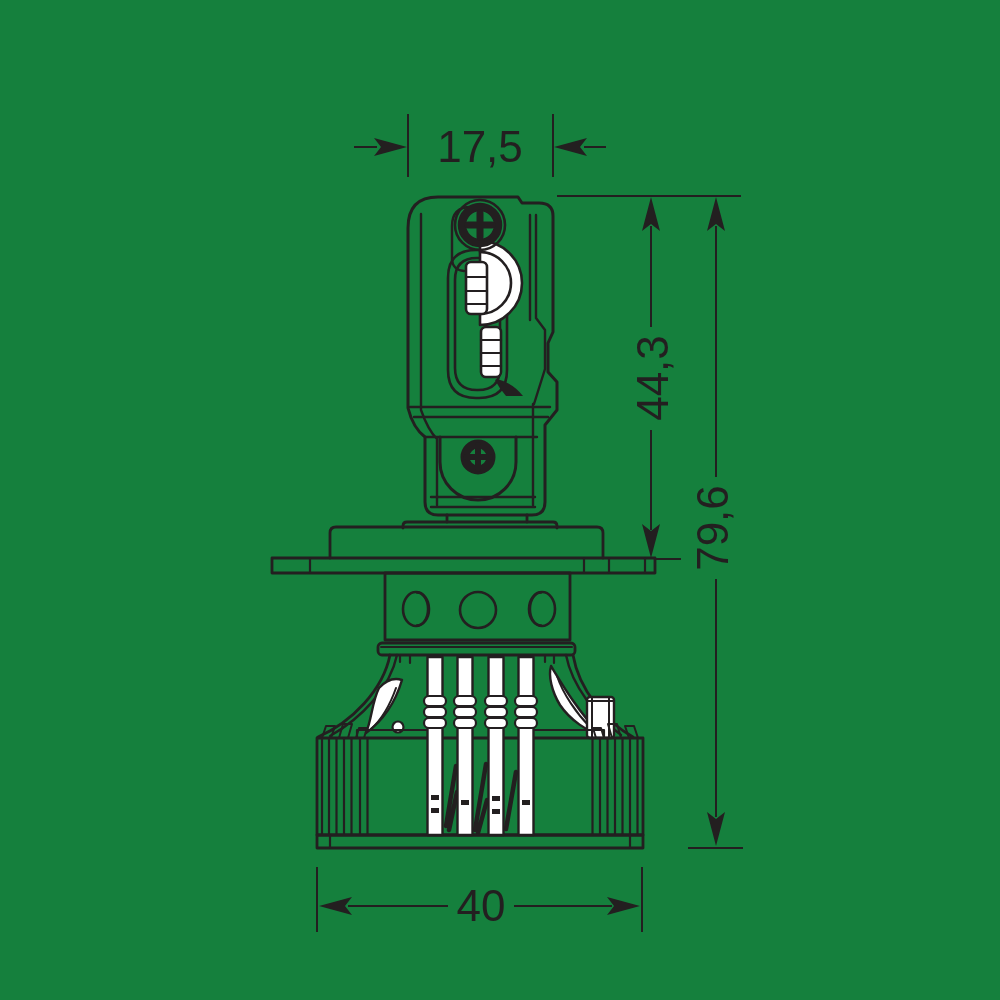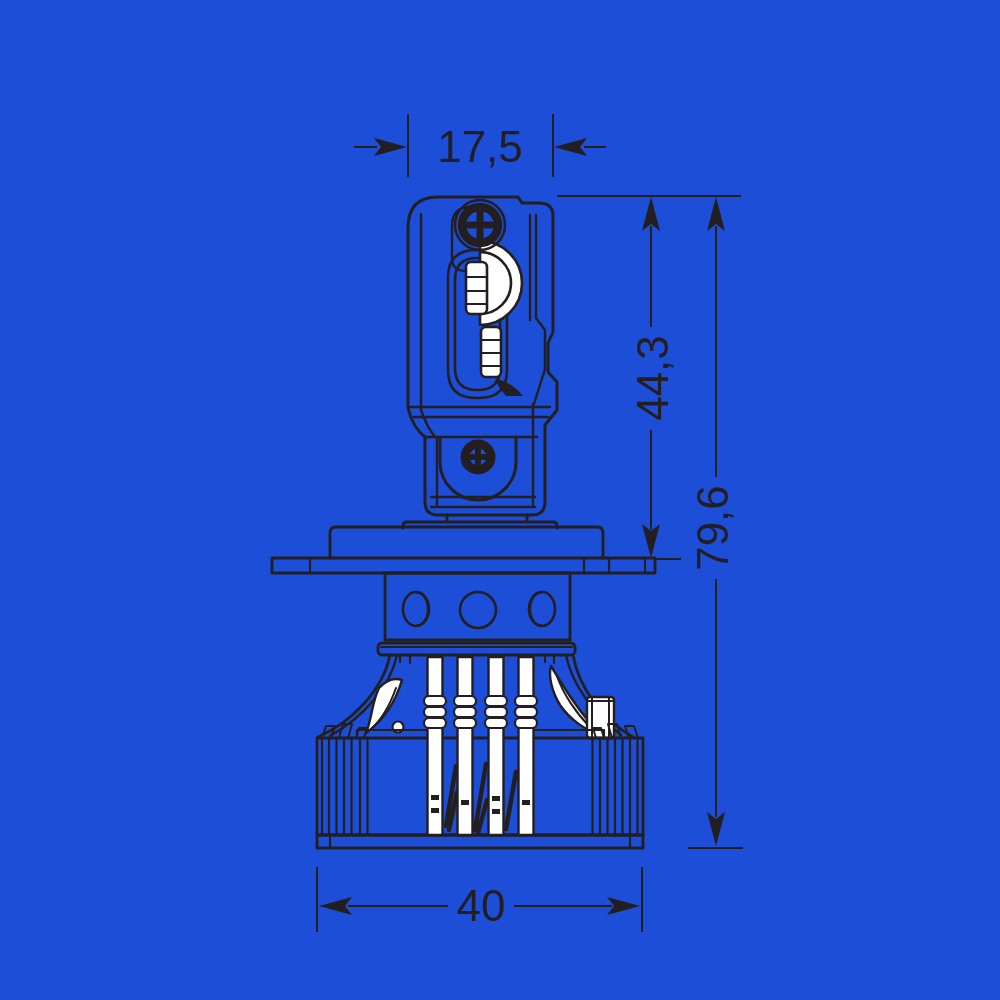--- a/index.html
+++ b/index.html
@@ -1,17 +1,17 @@
 <!DOCTYPE html>
 <html><head>
 <meta charset="utf-8">
 <style>
   html,body{margin:0;padding:0;background:#ffffff;}
   .canvas{
-    position:relative;width:1000px;height:1000px;background:#1d4ed8;
+    position:relative;width:1000px;height:1000px;background:#15803d;
     font-family:"Liberation Sans", sans-serif;overflow:hidden;
   }
   svg{display:block;}
   .dim-text{
     font-family:"Liberation Sans", sans-serif;
     font-size:44px;
     fill:#231f20;
     stroke:none;
   }
 </style>

